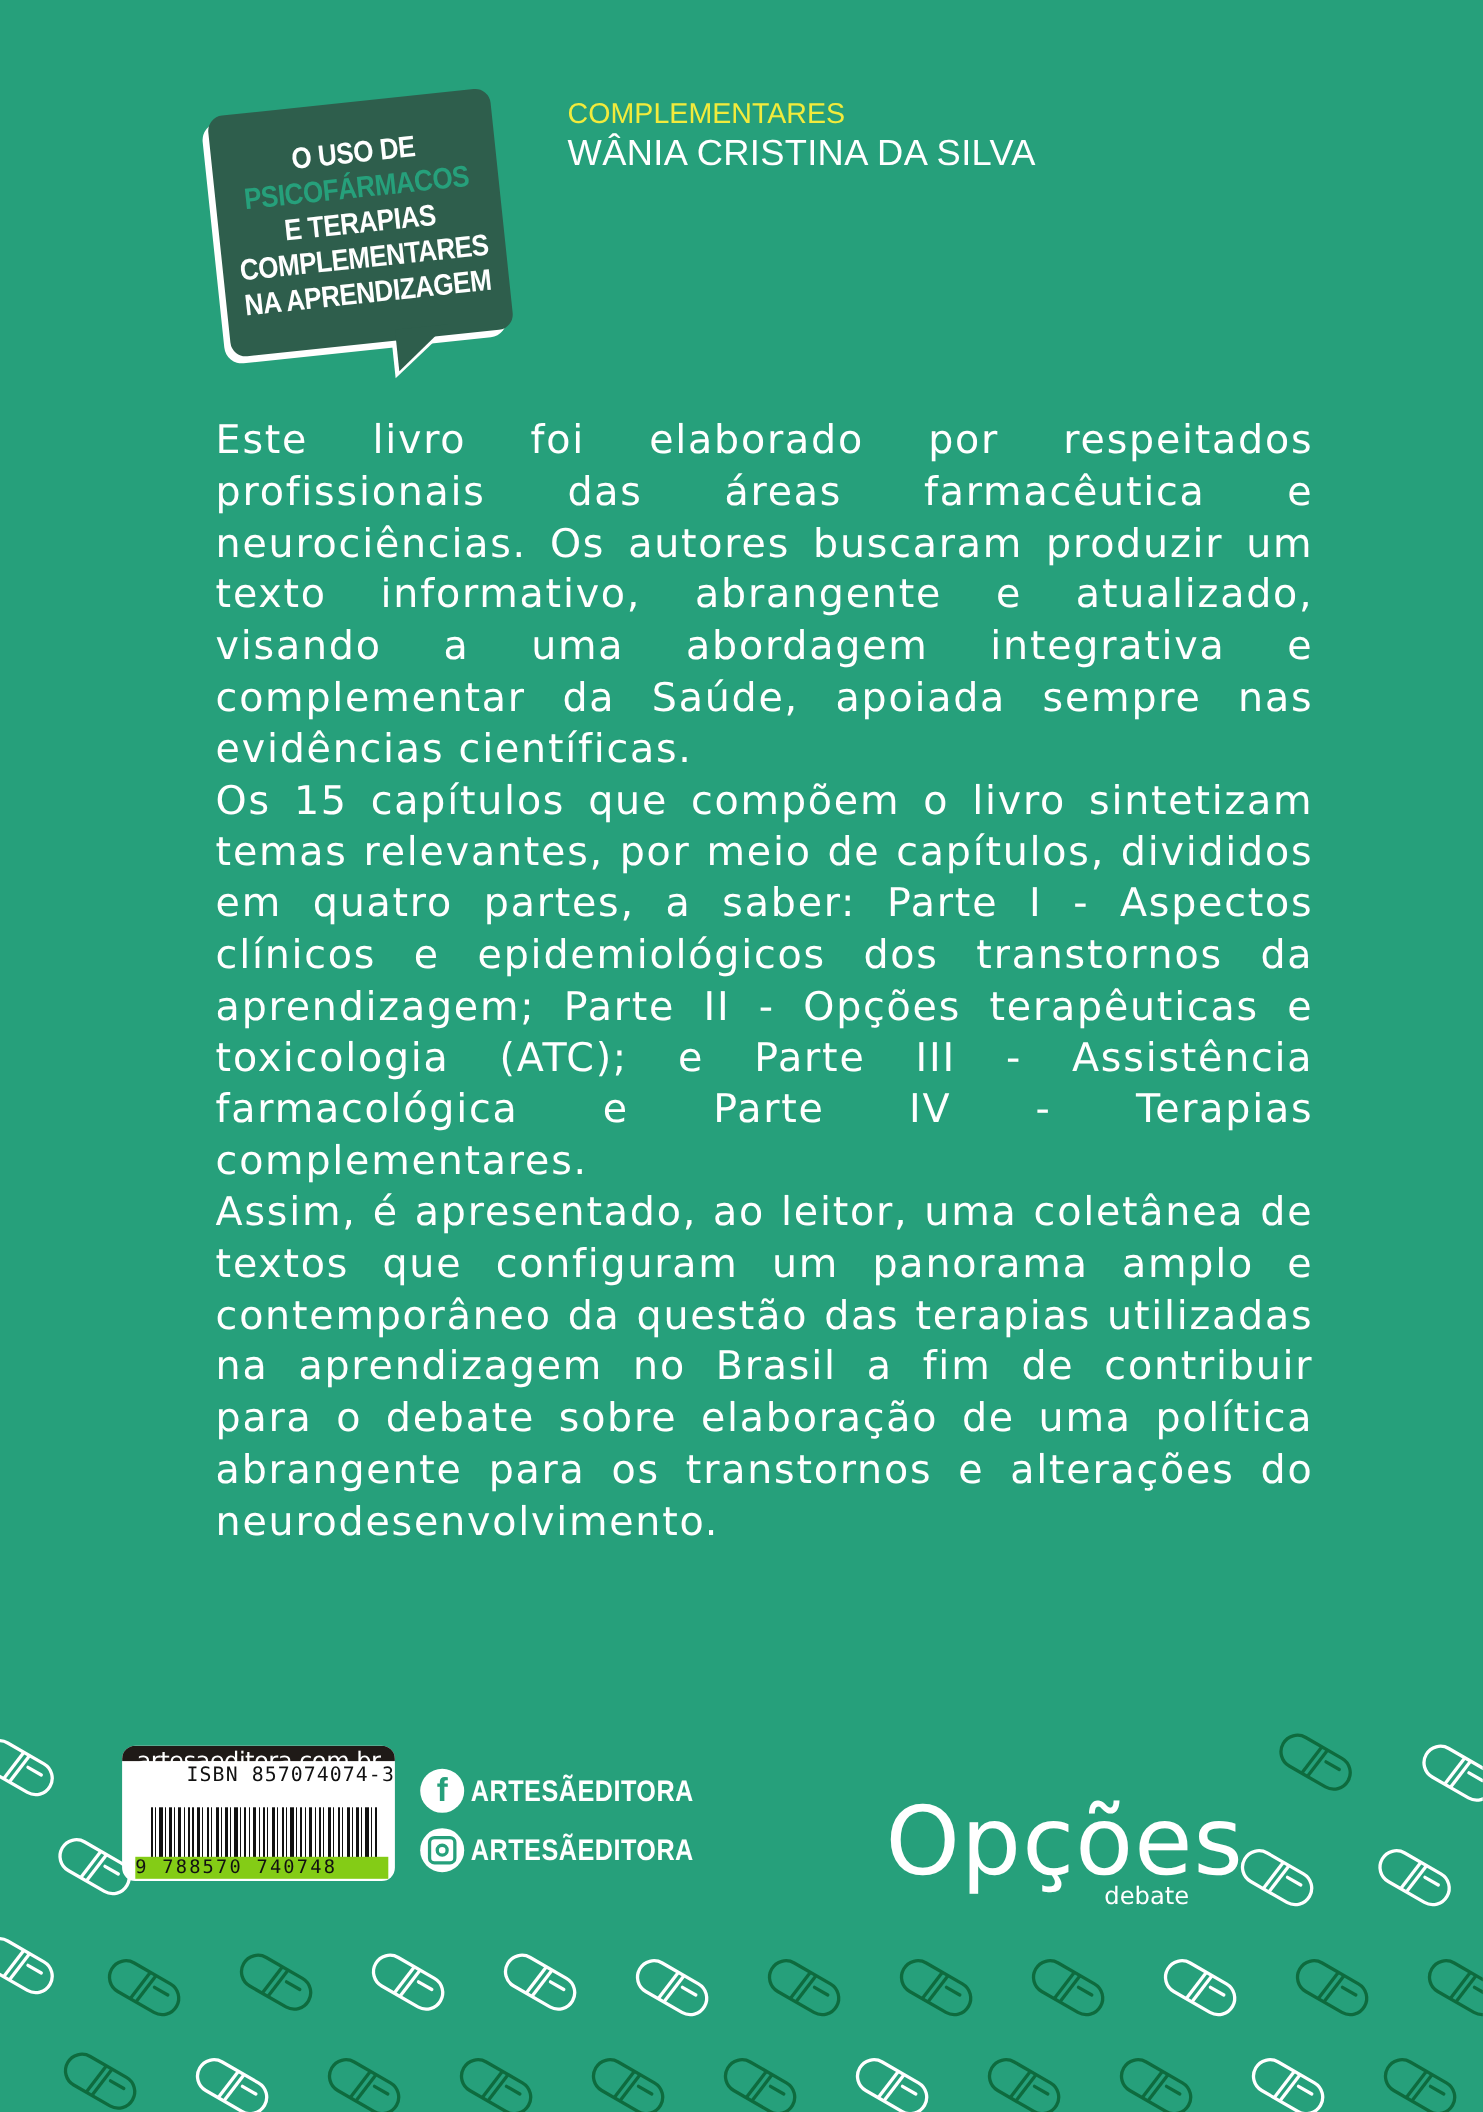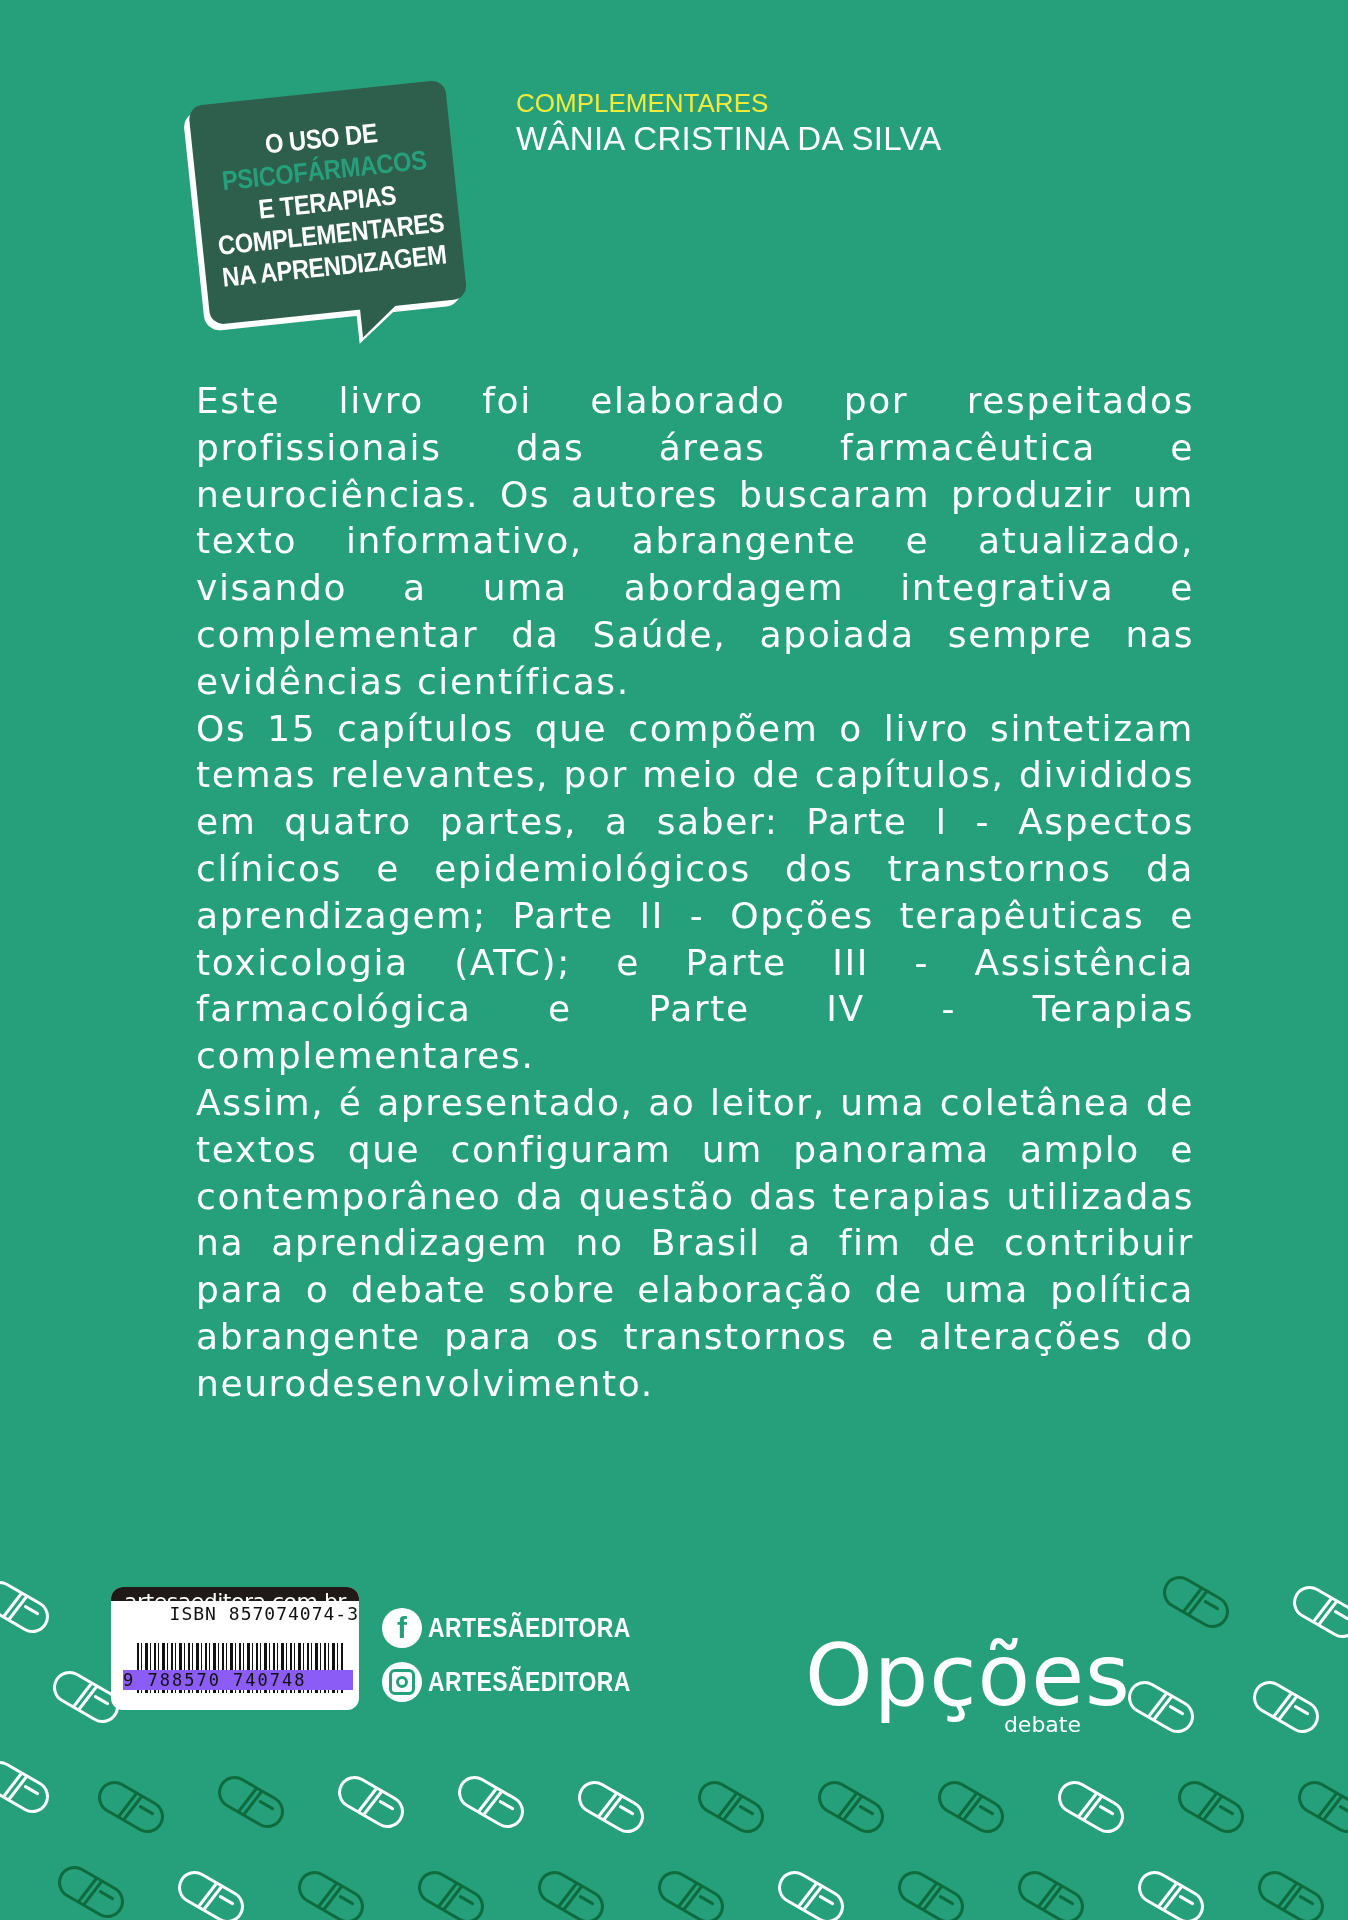--- a/index.html
+++ b/index.html
@@ -64,23 +64,23 @@
     font-family: "DejaVu Sans Mono", monospace; font-size: 18px; text-align: right;
     margin-top: 2px; letter-spacing: 1px;
   }
   .isbn .bars {
     position: absolute; left: 26px; top: 56px; width: 206px; height: 50px;
     background: repeating-linear-gradient(90deg,
       #111 0 2px, #fff 2px 4px, #111 4px 5px, #fff 5px 8px,
       #111 8px 11px, #fff 11px 13px, #111 13px 14px, #fff 14px 17px);
   }
   .isbn .ean {
-    position: absolute; left: 12px; bottom: 20px; width: 230px;
+    position: absolute; left: 12px; bottom: 2px; width: 230px;
     font-family: "DejaVu Sans Mono", monospace; font-size: 17px; letter-spacing: 2px;
-    background: #8b5cf6;
+    background: #84cc16;
   }
 
   .social { position: absolute; left: 382px; top: 1601px; }
   .social .row { display: flex; align-items: center; height: 54px; }
   .social .ic {
     width: 40px; height: 40px; border-radius: 50%; background: #fff; color: #26A07B;
     display: flex; align-items: center; justify-content: center;
     font-weight: bold; font-size: 30px; margin-right: 6px;
   }
   .social .handle {

